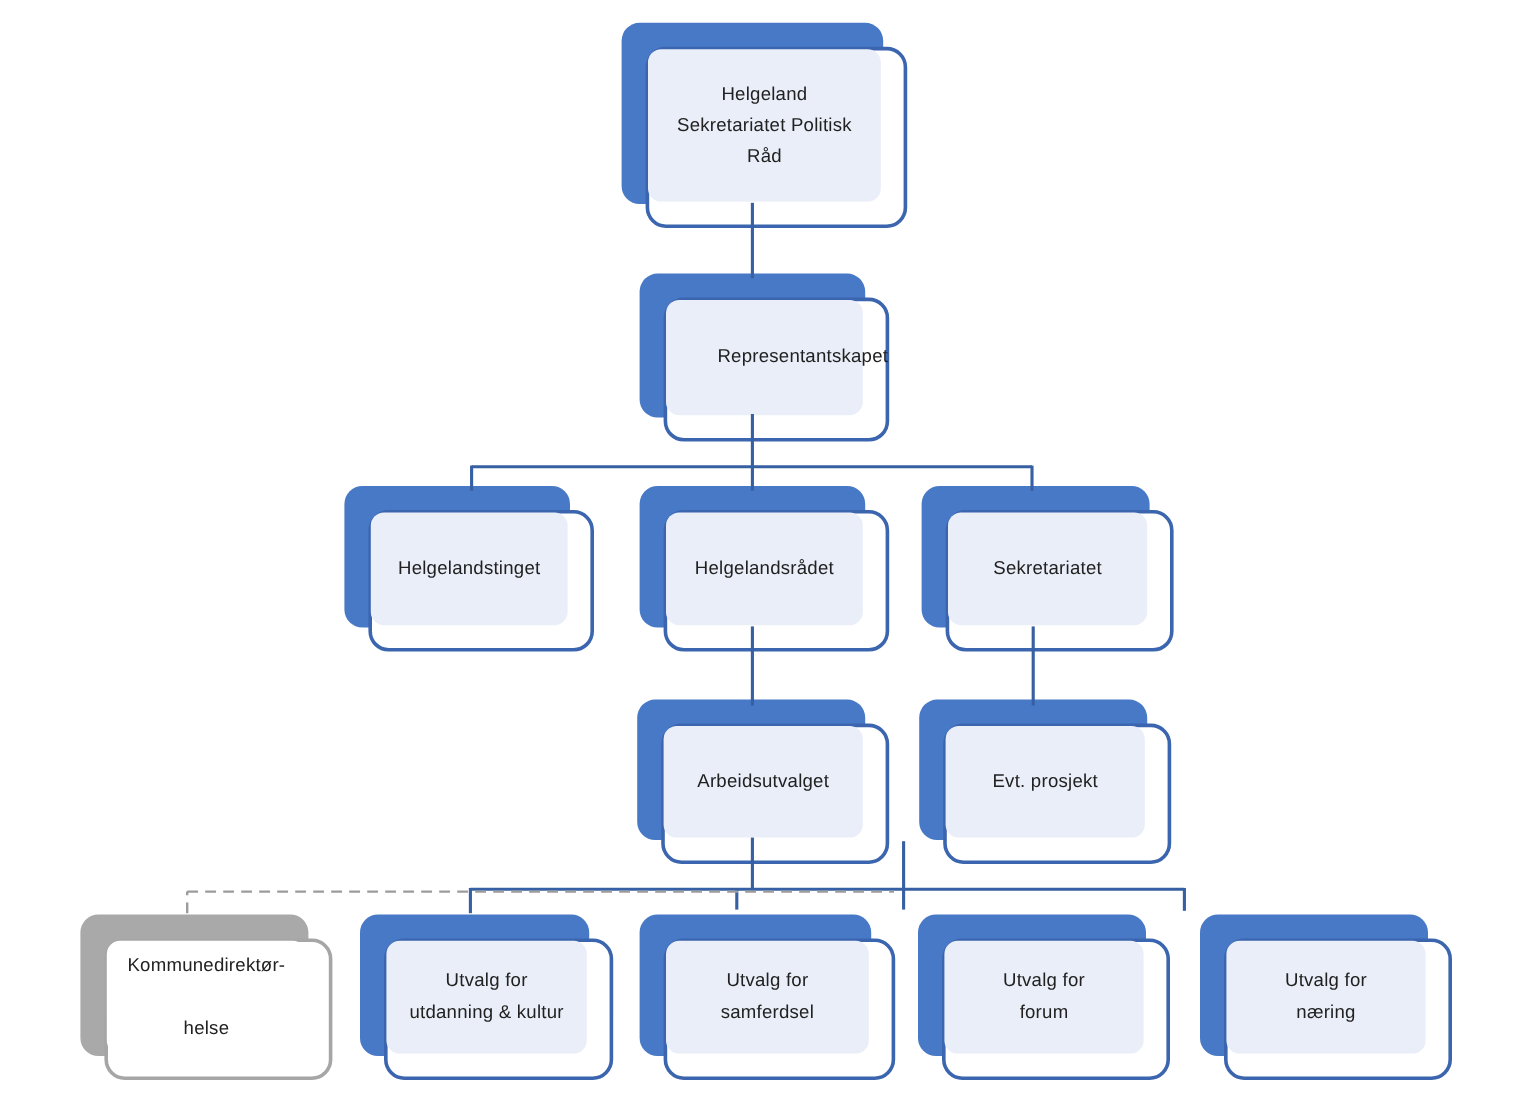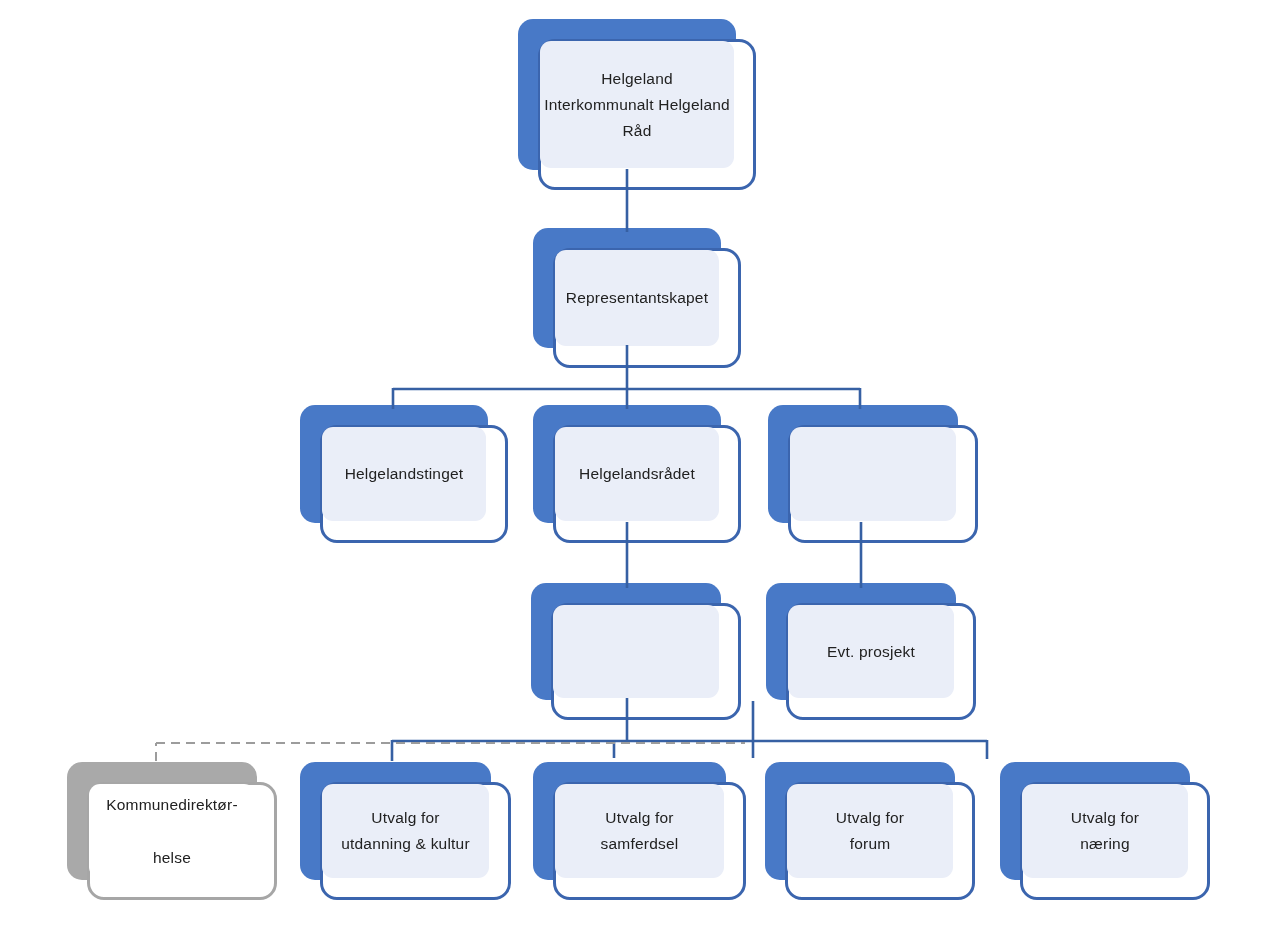--- a/index.html
+++ b/index.html
@@ -49,57 +49,63 @@
 </head>
 <body>
 
 <div id="stage" style="background: rgb(255, 255, 255);">
     <div class="node blue" style="left: 518px; top: 19px; width: 240px; height: 173px;">
       <div class="back" style="width: 218px; height: 151px; background: rgb(72, 121, 199);"></div>
       <div class="front" style="left: 20px; top: 20px; width: 218px; height: 151px; border: 3px solid rgb(59, 101, 174);"></div>
       <div class="fillpane" style="left: 22px; top: 22px; width: 194px; height: 127px; background: rgb(234, 238, 248);"></div>
       <div class="label" style="left: 22px; top: 22px; width: 194px; height: 127px; color: rgb(33, 33, 33); text-align: right;">
         <span>Helgeland</span>
-        <span>Interkommunalt Helgeland</span>
+        <span>Sekretariatet Politisk</span>
         <span>Råd</span>
       </div>
     </div>
     <div class="node blue" style="left: 533px; top: 228px; width: 210px; height: 142px;">
       <div class="back" style="width: 188px; height: 120px; background: rgb(72, 121, 199);"></div>
       <div class="front" style="left: 20px; top: 20px; width: 188px; height: 120px; border: 3px solid rgb(59, 101, 174);"></div>
       <div class="fillpane" style="left: 22px; top: 22px; width: 164px; height: 96px; background: rgb(234, 238, 248);"></div>
-      <div class="label" style="left: 22px; top: 22px; width: 164px; height: 96px; color: rgb(33, 33, 33);">
+      <div class="label" style="left: 22px; top: 22px; width: 164px; height: 96px; color: rgb(33, 33, 33); padding-left: 32px;">
         <span>Representantskapet</span>
       </div>
     </div>
-    <div class="node blue" style="left: 300px; top: 405px; width: 210px; height: 140px; padding-left: 12px;">
+    <div class="node blue" style="left: 287px; top: 405px; width: 210px; height: 140px; padding-left: 12px;">
       <div class="back" style="width: 188px; height: 118px; background: rgb(72, 121, 199);"></div>
       <div class="front" style="left: 20px; top: 20px; width: 188px; height: 118px; border: 3px solid rgb(59, 101, 174);"></div>
       <div class="fillpane" style="left: 22px; top: 22px; width: 164px; height: 94px; background: rgb(234, 238, 248);"></div>
       <div class="label" style="left: 22px; top: 22px; width: 164px; height: 94px; color: rgb(33, 33, 33);">
         <span>Helgelandstinget</span>
       </div>
     </div>
     <div class="node blue" style="left: 533px; top: 405px; width: 210px; height: 140px; text-decoration: underline;">
       <div class="back" style="width: 188px; height: 118px; background: rgb(72, 121, 199);"></div>
       <div class="front" style="left: 20px; top: 20px; width: 188px; height: 118px; border: 3px solid rgb(59, 101, 174);"></div>
       <div class="fillpane" style="left: 22px; top: 22px; width: 164px; height: 94px; background: rgb(234, 238, 248);"></div>
       <div class="label" style="left: 22px; top: 22px; width: 164px; height: 94px; color: rgb(33, 33, 33);">
         <span>Helgelandsrådet</span>
       </div>
     </div>
     <div class="node blue" style="left: 768px; top: 405px; width: 212px; height: 140px;">
       <div class="back" style="width: 190px; height: 118px; background: rgb(72, 121, 199);"></div>
       <div class="front" style="left: 20px; top: 20px; width: 190px; height: 118px; border: 3px solid rgb(59, 101, 174);"></div>
       <div class="fillpane" style="left: 22px; top: 22px; width: 166px; height: 94px; background: rgb(234, 238, 248);"></div>
+      <div class="label" style="left: 22px; top: 22px; width: 166px; height: 94px; color: rgb(33, 33, 33);">
+        <span>Sekretariatet</span>
+      </div>
     </div>
     <div class="node blue" style="left: 531px; top: 583px; width: 212px; height: 139px;">
       <div class="back" style="width: 190px; height: 117px; background: rgb(72, 121, 199);"></div>
       <div class="front" style="left: 20px; top: 20px; width: 190px; height: 117px; border: 3px solid rgb(59, 101, 174);"></div>
       <div class="fillpane" style="left: 22px; top: 22px; width: 166px; height: 93px; background: rgb(234, 238, 248);"></div>
+      <div class="label" style="left: 22px; top: 22px; width: 166px; height: 93px; color: rgb(33, 33, 33);">
+        <span>Arbeidsutvalget</span>
+      </div>
     </div>
     <div class="node blue" style="left: 766px; top: 583px; width: 212px; height: 139px;">
       <div class="back" style="width: 190px; height: 117px; background: rgb(72, 121, 199);"></div>
       <div class="front" style="left: 20px; top: 20px; width: 190px; height: 117px; border: 3px solid rgb(59, 101, 174);"></div>
       <div class="fillpane" style="left: 22px; top: 22px; width: 166px; height: 93px; background: rgb(234, 238, 248);"></div>
       <div class="label" style="left: 22px; top: 22px; width: 166px; height: 93px; color: rgb(33, 33, 33); border-radius: 18px;">
         <span>Evt. prosjekt</span>
       </div>
     </div>
     <div class="node gray" style="left: 67px; top: 762px; width: 212px; height: 140px;">

